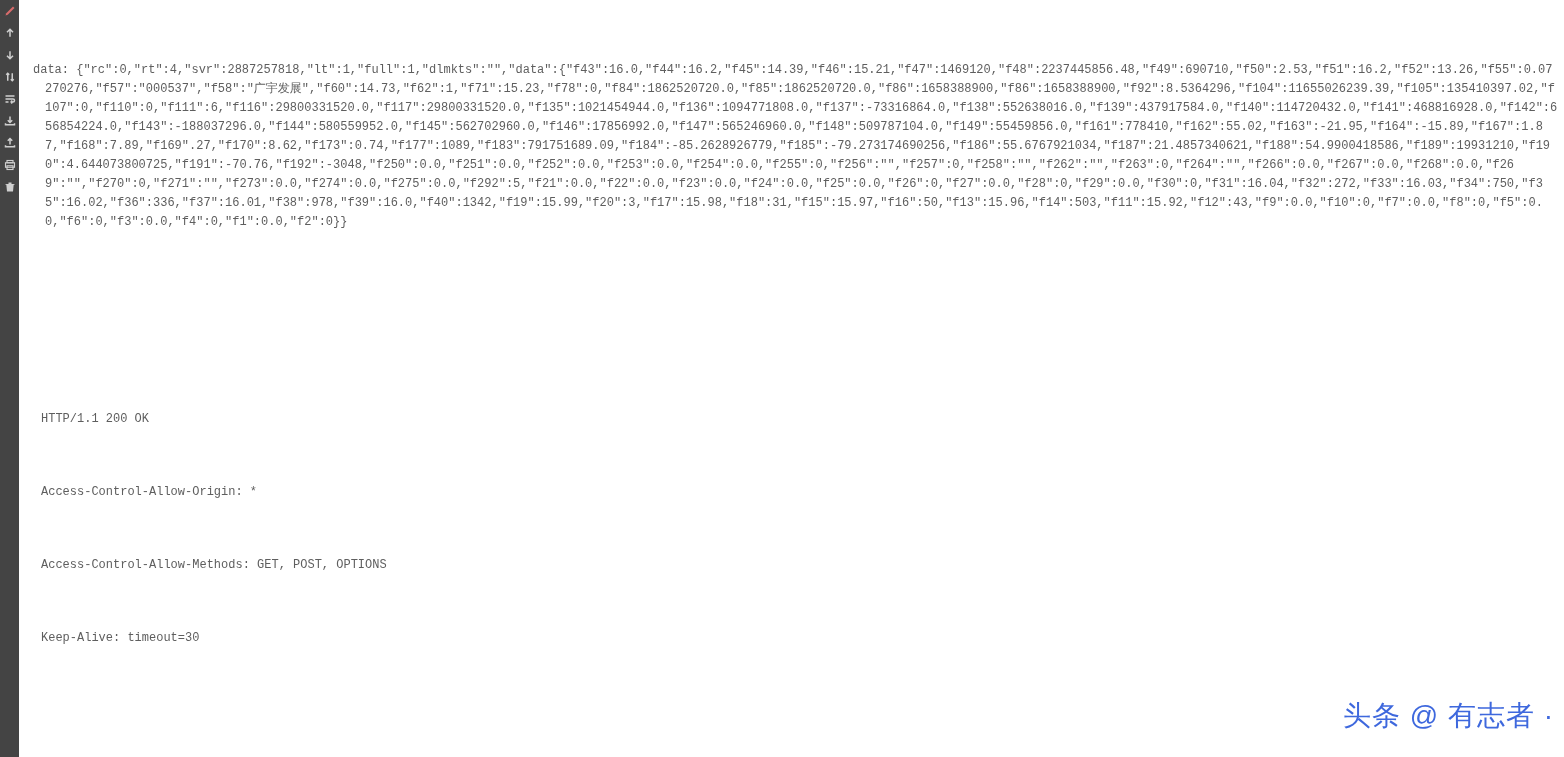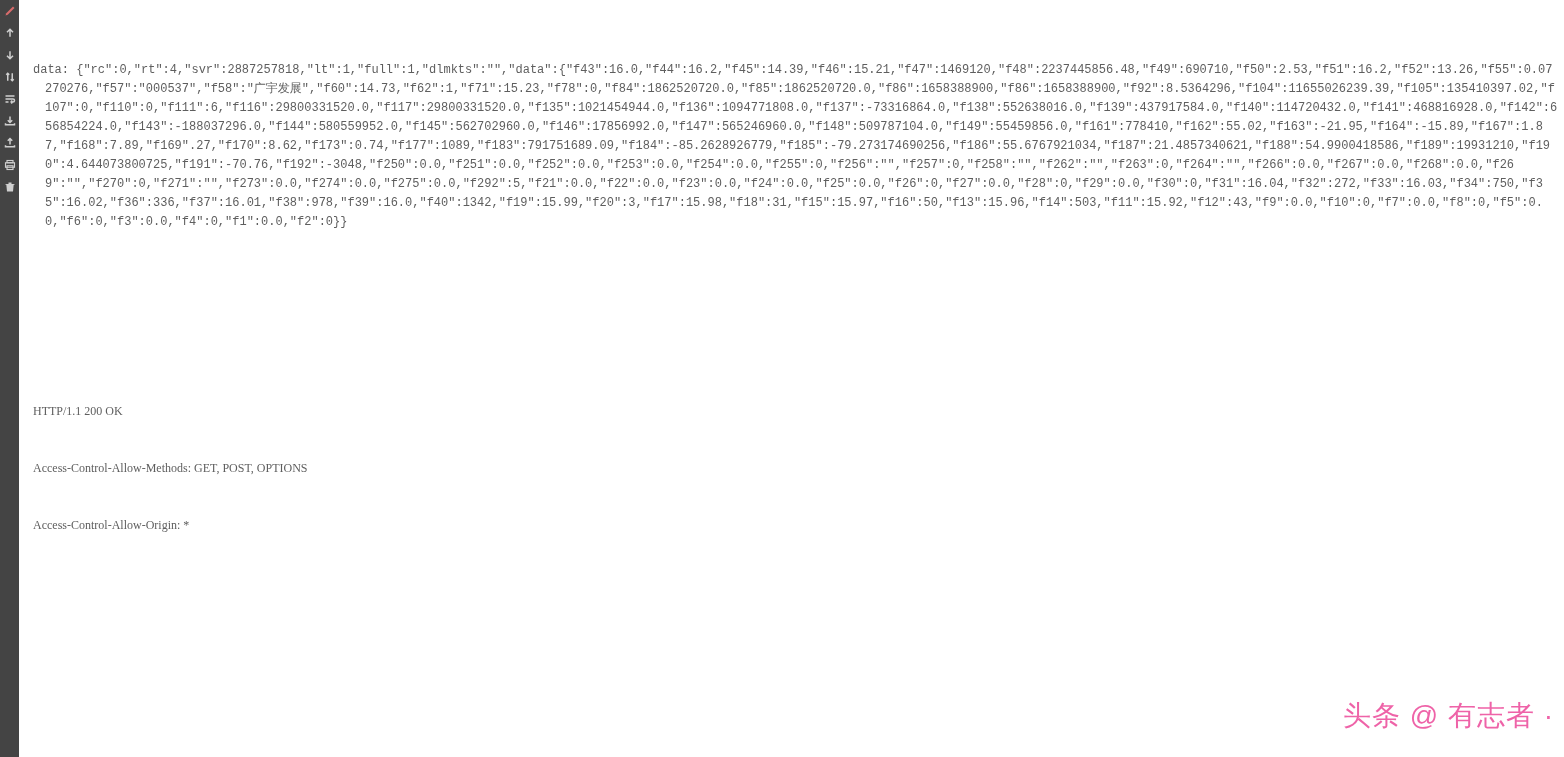--- a/index.html
+++ b/index.html
@@ -42,27 +42,27 @@
     line-height: 19px;
     white-space: pre-wrap;
     word-break: break-all;
     position: relative;
   }
   .data-block {
     text-indent: -12px;
     padding-left: 12px;
     margin-bottom: 4px;
   }
-  .header-line { margin: 0; font-family: Liberation Serif, serif; }
+  .header-line { margin: 8px; }
   .spacer { height: 52px; }
   .watermark {
     position: fixed;
     right: 10px;
     bottom: 22px;
-    color: #ec4899;
+    color: #1d4ed8;
     font-family: "Microsoft YaHei", sans-serif;
     font-size: 28px;
     font-weight: 500;
     letter-spacing: 1px;
     opacity: 0.85;
     pointer-events: none;
   }
 </style>
 </head>
 <body>
@@ -119,22 +119,23 @@
     </div>
   </div>
 
   <div class="content">
 
     <div class="data-block">data: {"rc":0,"rt":4,"svr":2887257818,"lt":1,"full":1,"dlmkts":"","data":{"f43":16.0,"f44":16.2,"f45":14.39,"f46":15.21,"f47":1469120,"f48":2237445856.48,"f49":690710,"f50":2.53,"f51":16.2,"f52":13.26,"f55":0.07270276,"f57":"000537","f58":"广宇发展","f60":14.73,"f62":1,"f71":15.23,"f78":0,"f84":1862520720.0,"f85":1862520720.0,"f86":1658388900,"f86":1658388900,"f92":8.5364296,"f104":11655026239.39,"f105":135410397.02,"f107":0,"f110":0,"f111":6,"f116":29800331520.0,"f117":29800331520.0,"f135":1021454944.0,"f136":1094771808.0,"f137":-73316864.0,"f138":552638016.0,"f139":437917584.0,"f140":114720432.0,"f141":468816928.0,"f142":656854224.0,"f143":-188037296.0,"f144":580559952.0,"f145":562702960.0,"f146":17856992.0,"f147":565246960.0,"f148":509787104.0,"f149":55459856.0,"f161":778410,"f162":55.02,"f163":-21.95,"f164":-15.89,"f167":1.87,"f168":7.89,"f169".27,"f170":8.62,"f173":0.74,"f177":1089,"f183":791751689.09,"f184":-85.2628926779,"f185":-79.273174690256,"f186":55.6767921034,"f187":21.4857340621,"f188":54.9900418586,"f189":19931210,"f190":4.644073800725,"f191":-70.76,"f192":-3048,"f250":0.0,"f251":0.0,"f252":0.0,"f253":0.0,"f254":0.0,"f255":0,"f256":"","f257":0,"f258":"","f262":"","f263":0,"f264":"","f266":0.0,"f267":0.0,"f268":0.0,"f269":"","f270":0,"f271":"","f273":0.0,"f274":0.0,"f275":0.0,"f292":5,"f21":0.0,"f22":0.0,"f23":0.0,"f24":0.0,"f25":0.0,"f26":0,"f27":0.0,"f28":0,"f29":0.0,"f30":0,"f31":16.04,"f32":272,"f33":16.03,"f34":750,"f35":16.02,"f36":336,"f37":16.01,"f38":978,"f39":16.0,"f40":1342,"f19":15.99,"f20":3,"f17":15.98,"f18":31,"f15":15.97,"f16":50,"f13":15.96,"f14":503,"f11":15.92,"f12":43,"f9":0.0,"f10":0,"f7":0.0,"f8":0,"f5":0.0,"f6":0,"f3":0.0,"f4":0,"f1":0.0,"f2":0}}</div>
 
     <div class="spacer"></div>
 
     <div class="header-line">HTTP/1.1 200 OK</div>
+    <div class="header-line">Access-Control-Allow-Origin: *</div>
     <div class="header-line">Access-Control-Allow-Methods: GET, POST, OPTIONS</div>
-    <div class="header-line">Access-Control-Allow-Origin: *</div>
+    <div class="header-line">Keep-Alive: timeout=30</div>
     <div class="header-line">
       
     </div>
     
 
     
 
     
     
 

